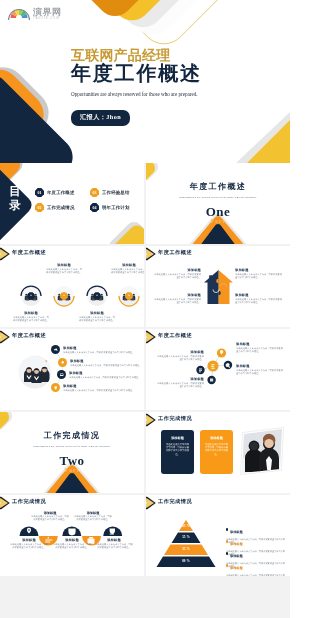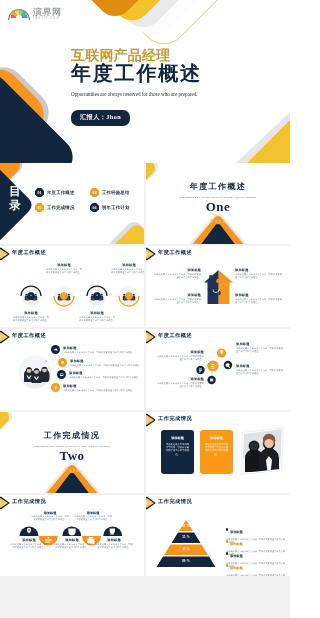--- a/index.html
+++ b/index.html
@@ -28,21 +28,21 @@
 .toc-it{display:flex;align-items:center;gap:3px}
 .oct{width:9px;height:9px;display:inline-flex;align-items:center;justify-content:center;font-size:4px;font-weight:700;color:#fff;font-family:"Liberation Serif",serif;flex:0 0 auto;
  clip-path:polygon(30% 0,70% 0,100% 30%,100% 70%,70% 100%,30% 100%,0 70%,0 30%)}
 .oct.navy{background:#12263f}
 .oct.orange{background:#f0a020}
 .toc-tx{font-size:4.4px;color:#1d2a3a;font-family:"Liberation Serif",serif;font-weight:700;letter-spacing:.2px;white-space:nowrap}
 
 .sec-tx{position:absolute;left:0;top:18px;width:144px;text-align:center}
 .sec-title{font-family:"Liberation Serif",serif;font-weight:700;font-size:8px;color:#12263f;letter-spacing:1.4px}
 .sec-sub{font-family:"Liberation Serif",serif;font-size:2.9px;color:#55606e;margin-top:3px;letter-spacing:.1px}
-.sec-word{font-family:"Liberation Serif",serif;font-weight:700;font-size:13px;color:#12263f;letter-spacing:.4px}
+.sec-word{font-family:"Liberation Serif",serif;font-weight:700;font-size:13px;color:#12263f;margin-top:5px;letter-spacing:.4px}
 .sec-part{position:absolute;left:0;top:55px;width:144px;text-align:center;font-family:"Liberation Serif",serif;font-weight:700;font-size:5.6px;color:#f8c06a;letter-spacing:1.2px}
 
 .hd{position:absolute;left:0;top:0;width:144px;height:16px}
 .hd-tx{position:absolute;left:12px;top:3.4px;font-family:"Liberation Serif",serif;font-weight:700;font-size:5.2px;color:#12263f;letter-spacing:.5px}
 .ph-t{font-family:"Liberation Serif",serif;font-weight:700;font-size:3.2px;color:#12263f;letter-spacing:.2px}
 .ph-b{font-family:"Liberation Serif",serif;font-size:2.5px;color:#6c7684;line-height:3.6px;letter-spacing:.05px}
 .house{position:absolute;left:56px;top:22px}
 .h4blk{position:absolute;width:47px}
 .h4blk .ph-t{margin-bottom:1.2px}
 .h4blk .ph-b{font-size:2.2px;line-height:3px}

